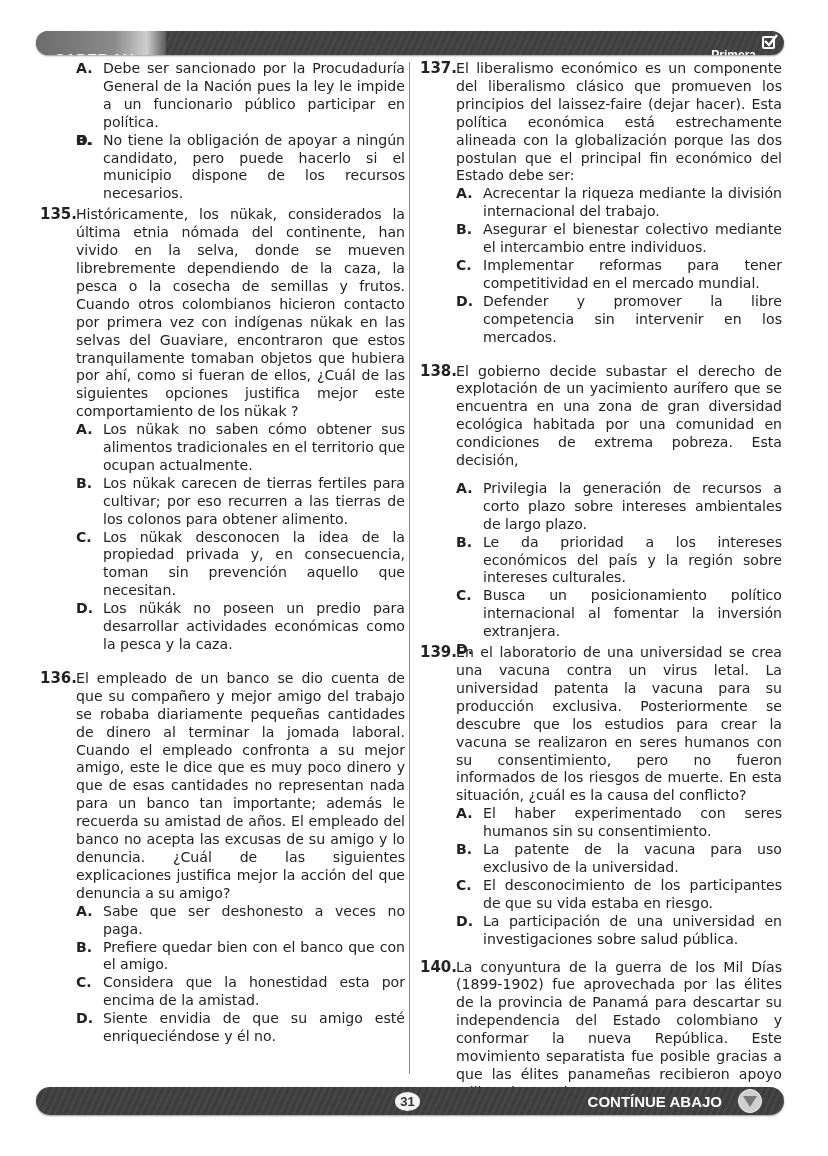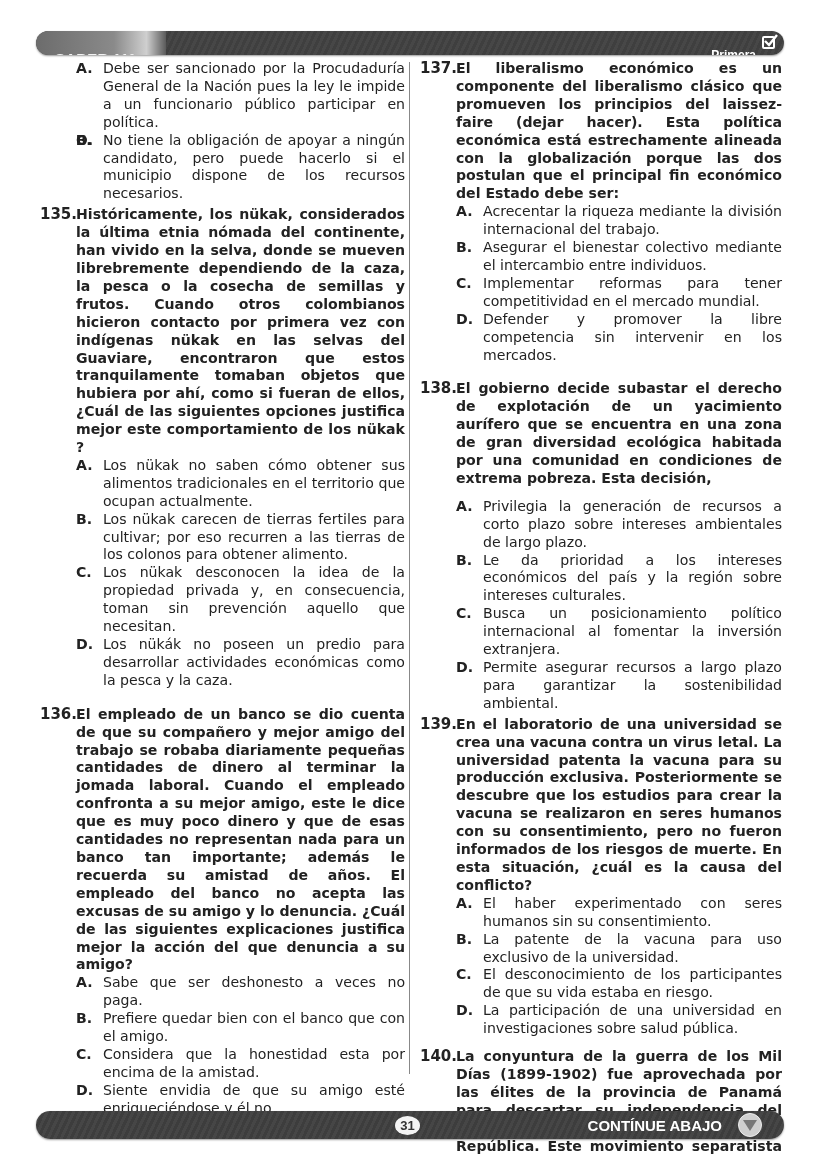--- a/index.html
+++ b/index.html
@@ -32,36 +32,35 @@
   }
   .topbar .check svg { position: absolute; left: -1px; top: -5px; }
 
   .col { position: absolute; top: 60px; font-size: 14.1px; line-height: 17.9px; text-align: justify; }
   .col.left { left: 36px; width: 369px; }
   .col.right { left: 416px; width: 366px; }
   .divider { position: absolute; left: 409px; top: 62px; width: 1px; height: 1012px; background: #888; }
 
   .q { position: relative; padding-left: 40px; }
   .q .num { position: absolute; left: 4px; top: 0; font-weight: bold; font-size: 15px; color: #222; }
-  .q .stem { display: block; font-weight: bold; }
+  .q .stem { display: block; }
   .opts { margin: 0; padding: 0; }
   .opt { position: relative; padding-left: 27px; }
   .opt .letter { position: absolute; left: 0; top: 0; font-weight: bold; color: #222; }
   .opts.indent { margin-left: 40px; }
 
   .gap-s { height: 3px; }
   .gap-m { height: 10px; }
   .gap-l { height: 16px; }
 
   .bottombar {
     position: absolute; left: 36px; top: 1087px; width: 748px; height: 28px;
     border-radius: 14px;
     background: repeating-linear-gradient(115deg, #3d3d3d 0px, #3d3d3d 3px, #464646 3px, #464646 6px);
     box-shadow: 0 1px 2px rgba(0,0,0,0.4);
-    margin-top: 24px;
   }
   .pagenum {
     position: absolute; left: 359px; top: 5px; width: 25px; height: 19px; border-radius: 50%;
     background: #f4f4f4; color: #333; font-weight: bold; font-size: 13px; text-align: center; line-height: 19px;
     font-family: "Liberation Sans", sans-serif;
   }
   .continue {
     position: absolute; right: 62px; top: 6px; color: #fff; font-weight: bold; font-size: 15px;
     font-family: "Liberation Sans", sans-serif;
   }
@@ -138,21 +137,21 @@
 
   <div class="q">
     <span class="num">138.</span>
     <span class="stem">El gobierno decide subastar el derecho de explotación de un yacimiento aurífero que se encuentra en una zona de gran diversidad ecológica habitada por una comunidad en condiciones de extrema pobreza. Esta decisión,</span>
   </div>
   <div class="gap-m"></div>
   <div class="opts indent">
     <div class="opt"><span class="letter">A.</span><span>Privilegia la generación de recursos a corto plazo sobre intereses ambientales de largo plazo.</span></div>
     <div class="opt"><span class="letter">B.</span><span>Le da prioridad a los intereses económicos del país y la región sobre intereses culturales.</span></div>
     <div class="opt"><span class="letter">C.</span><span>Busca un posicionamiento político internacional al fomentar la inversión extranjera.</span></div>
-    <div class="opt"><span class="letter">D.</span><span>Permite asegurar recursos a largo plazo para garantizar la sostenibilidad ambiental.</span></div>
+    <div class="opt"><span class="letter">D.</span></div>
   </div>
   <div class="gap-s"></div>
 
   <div class="q">
     <span class="num">139.</span>
     <span class="stem">En el laboratorio de una universidad se crea una vacuna contra un virus letal. La universidad patenta la vacuna para su producción exclusiva. Posteriormente se descubre que los estudios para crear la vacuna se realizaron en seres humanos con su consentimiento, pero no fueron informados de los riesgos de muerte. En esta situación, ¿cuál es la causa del conflicto?</span>
   </div>
   <div class="opts indent">
     <div class="opt"><span class="letter">A.</span><span>El haber experimentado con seres humanos sin su consentimiento.</span></div>
     <div class="opt"><span class="letter">B.</span><span>La patente de la vacuna para uso exclusivo de la universidad.</span></div>

